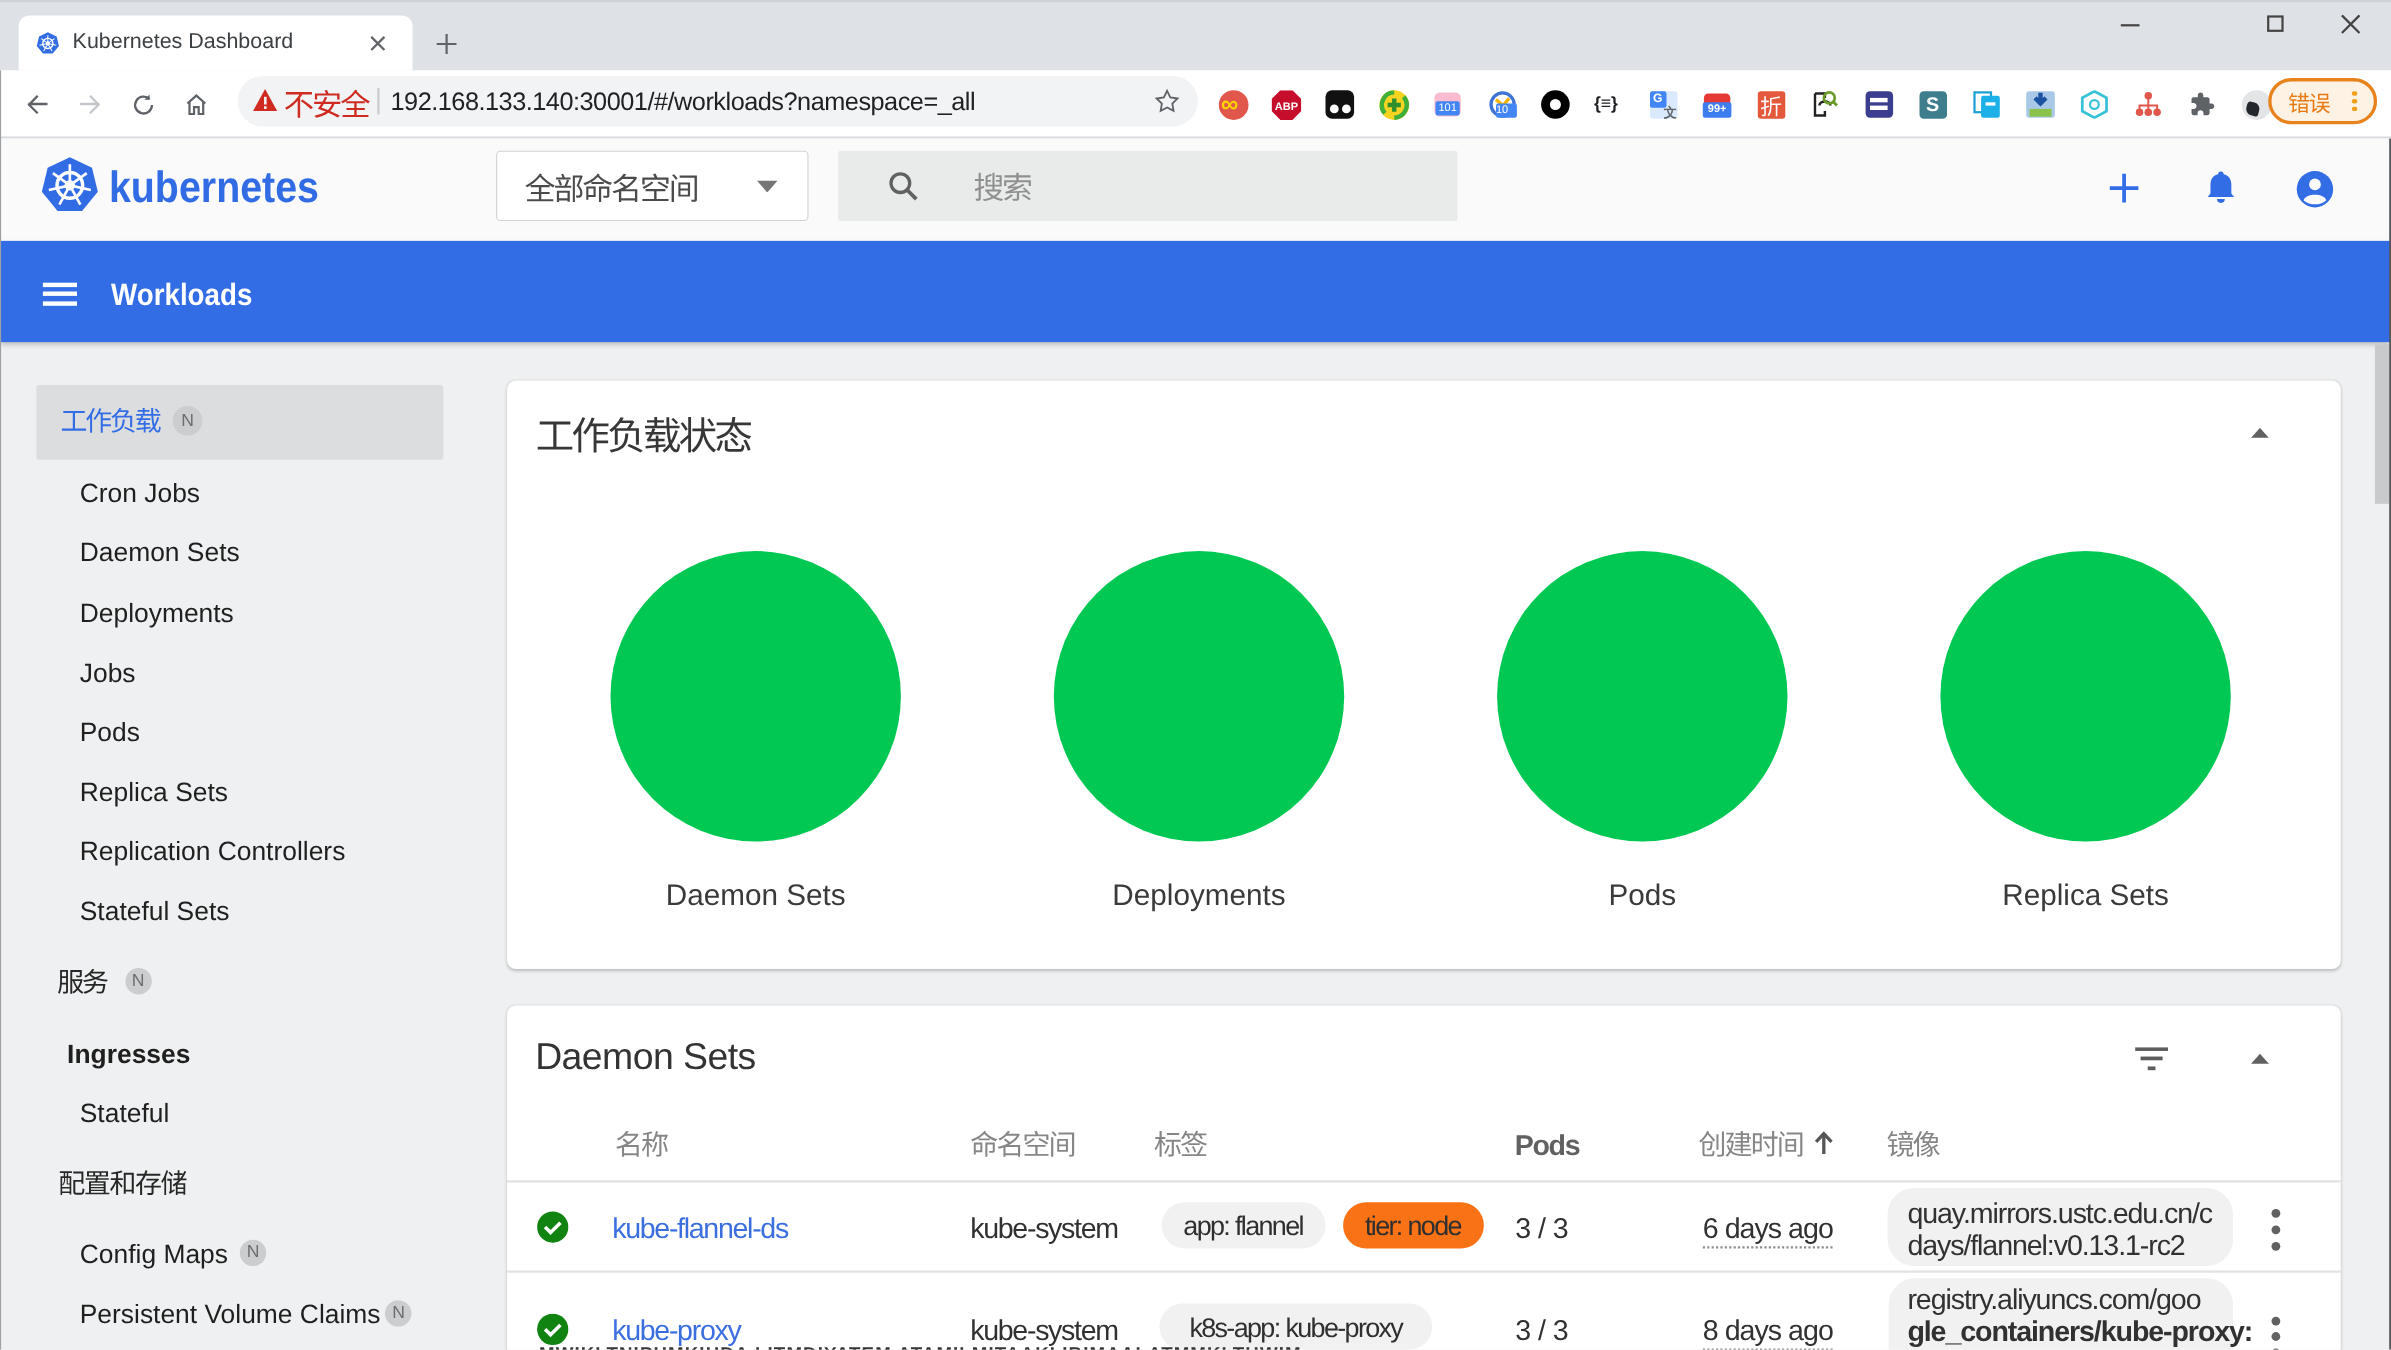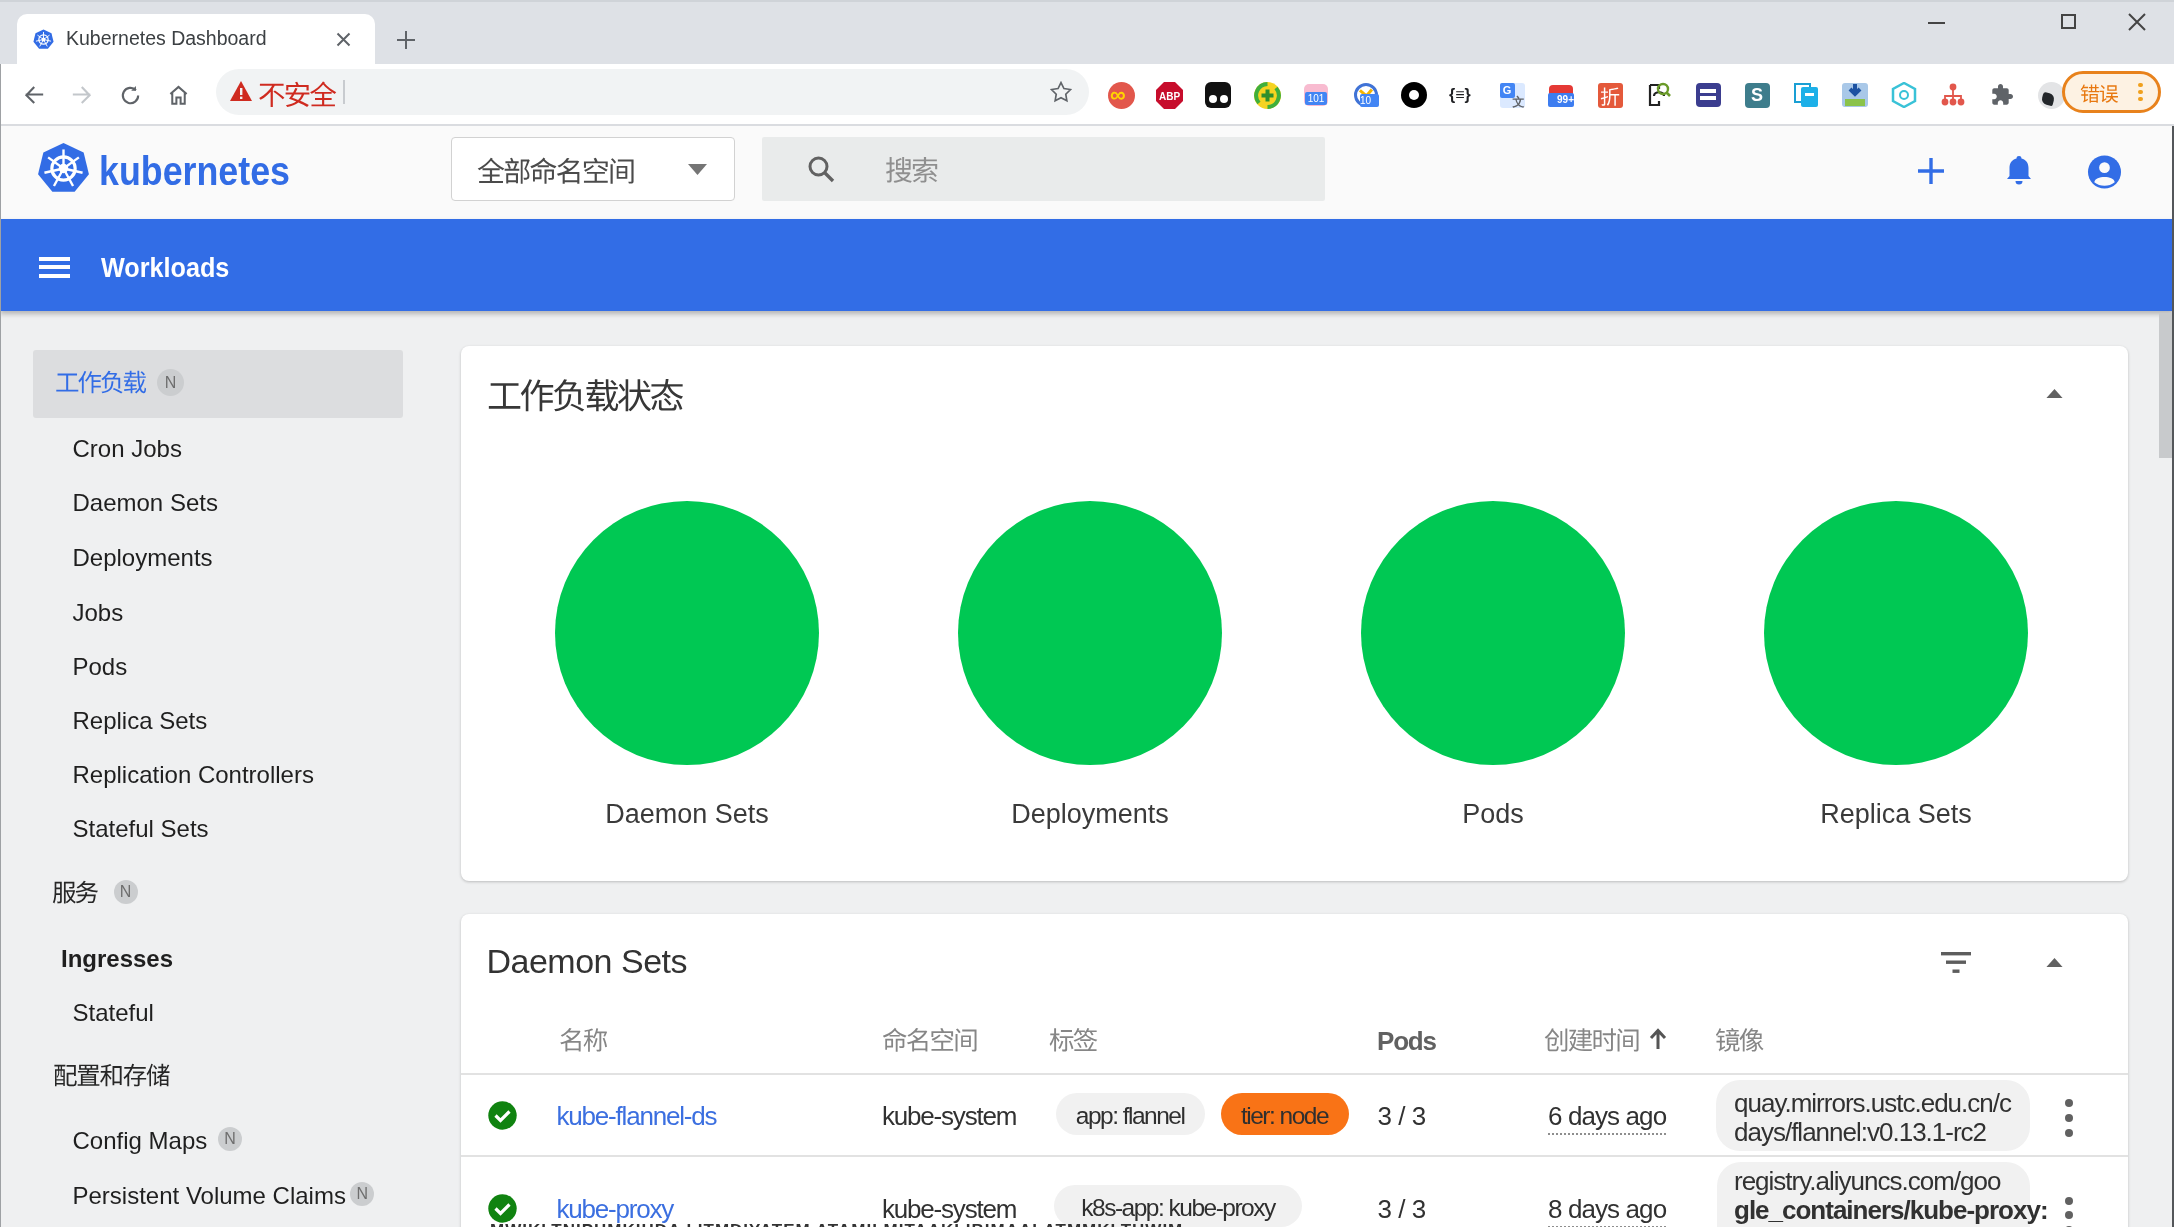--- a/index.html
+++ b/index.html
@@ -55,20 +55,21 @@
 <div class="abs" style="left:216px;top:69px;width:873px;height:46px;background:#f1f3f4;border-radius:23px"></div>
 <svg class="abs" style="left:230px;top:81px" width="22" height="20" viewBox="0 0 22 20">
       <path d="M11 0 L22 20 H0 Z" fill="#cf2b20"></path>
       <rect x="10" y="7" width="2.4" height="7" fill="#f1f3f4"></rect>
       <rect x="10" y="15.6" width="2.4" height="2.4" fill="#f1f3f4"></rect>
     </svg>
 <div style="position:absolute;left:258px;top:73.1px;"><svg width="78.9" height="39.8" viewBox="0 0 78.9 39.8">
         <path fill="#cf2b20" d="M15.3725 18.755C18.645 20.955 22.77 24.2 24.7225 26.3175L26.4 24.722499999999997C24.3375 22.604999999999997 20.1575 19.525 16.9125 17.435ZM1.8975 10.724999999999998V12.842499999999998H14.135C11.4125 17.544999999999998 6.6825 22.1925 1.21 24.8875C1.65 25.354999999999997 2.2825 26.18 2.6125 26.7025C6.435 24.695 9.845 21.862499999999997 12.6225 18.6725V34.045H14.85V15.84C15.565 14.877499999999998 16.1975 13.86 16.775 12.842499999999998H25.6025V10.724999999999998Z M37.085 9.267499999999998C37.525 10.092499999999998 37.9925 11.11 38.3775 11.962499999999999H28.2575V17.544999999999998H30.32V13.915H48.4975V17.544999999999998H50.67V11.962499999999999H40.7975C40.385 11.055 39.725 9.735 39.2025 8.744999999999997ZM43.739999999999995 21.505C42.8875 23.732499999999998 41.6775 25.52 40.11 27.005C38.129999999999995 26.2075 36.1225 25.4925 34.225 24.86C34.9125 23.869999999999997 35.655 22.714999999999996 36.3975 21.505ZM33.9225 21.505C32.9325 23.099999999999998 31.8875 24.584999999999997 31.0075 25.7675C33.29 26.537499999999998 35.7925 27.445 38.24 28.4625C35.5725 30.25 32.135 31.404999999999998 27.955 32.1475C28.395 32.5875 29.0275 33.5225 29.275 34.0175C33.7575 33.055 37.4975 31.625 40.44 29.397499999999997C43.905 30.91 47.095 32.5325 49.129999999999995 33.9075L50.835 32.12C48.7175 30.772499999999997 45.582499999999996 29.259999999999998 42.1725 27.83C43.849999999999994 26.1525 45.1425 24.0625 46.105000000000004 21.505H51.412499999999994V19.5525H37.525C38.2675 18.1775 38.955 16.8025 39.504999999999995 15.509999999999998L37.2775 15.069999999999997C36.7275 16.472499999999997 35.93 18.0125 35.0775 19.5525H27.5975V21.505Z M64.9575 8.497499999999999C62.18 12.869999999999997 57.1475 16.912499999999998 52.115 19.195C52.637499999999996 19.634999999999998 53.2425 20.322499999999998 53.545 20.8725C54.644999999999996 20.322499999999998 55.745 19.689999999999998 56.817499999999995 19.002499999999998V20.79H64.0775V25.08H56.9825V26.9225H64.0775V31.459999999999997H53.489999999999995V33.33H76.94749999999999V31.459999999999997H66.2225V26.9225H73.6475V25.08H66.2225V20.79H73.6475V18.974999999999998C74.6925 19.689999999999998 75.7375 20.349999999999998 76.8375 20.982499999999998C77.14 20.377499999999998 77.745 19.662499999999998 78.2675 19.25C73.785 16.884999999999998 69.715 14.024999999999999 66.30499999999999 10.064999999999998L66.7725 9.349999999999998ZM56.9 18.947499999999998C60.0075 16.939999999999998 62.894999999999996 14.382499999999997 65.15 11.577499999999997C67.7625 14.575 70.53999999999999 16.884999999999998 73.5925 18.947499999999998Z"></path>
       </svg></div>
 <div class="abs" style="left:343px;top:80px;width:2px;height:24px;background:#c8cbcf"></div>
+<div style="position:absolute;left:355px;top:81px;font-size:23px;line-height:23px;color:#202124;font-weight:400;white-space:nowrap;letter-spacing:-0.45px">192.168.133.140:30001/#/workloads?namespace=_all</div>
 <svg class="abs" style="left:1050px;top:81px" width="22" height="22" viewBox="0 0 24 24">
       <path d="M12 1.7 L15.2 8.3 L22.4 9.3 L17.2 14.4 L18.4 21.6 L12 18.2 L5.6 21.6 L6.8 14.4 L1.6 9.3 L8.8 8.3 Z" fill="none" stroke="#5f6368" stroke-width="1.8"></path>
     </svg>
 <div class="abs" style="left:1107.5px;top:81.5px;width:27px;height:27px;background:#e2574c;border-radius:50%"></div>
 <div class="abs" style="left:1110px;top:84px;font-size:22px;font-weight:700;color:#ffd400;line-height:22px">∞</div>
 <svg class="abs" style="left:1156.0px;top:81.5px" width="27" height="27" viewBox="0 0 27 27">
       <polygon points="8,0 19,0 27,8 27,19 19,27 8,27 0,19 0,8" fill="#c70d2c"></polygon>
       <text x="13.5" y="18" font-family="Liberation Sans" font-size="10" font-weight="bold" fill="#fff" text-anchor="middle">ABP</text>
     </svg>
 <div class="abs" style="left:1205.0px;top:82.0px;width:26px;height:26px;background:#111;border-radius:6px"></div>
@@ -85,21 +86,21 @@
 <div class="abs" style="left:1354.0px;top:83.0px;width:24px;height:24px;border:3px solid #4073d6;border-radius:50%;background:#fff"></div>
 <div class="abs" style="left:1361.0px;top:86px;width:10px;height:10px;border-right:3px solid #f4b400;border-bottom:3px solid #f4b400;transform:rotate(40deg)"></div>
 <div class="abs" style="left:1360.0px;top:94px;width:19px;height:13px;background:#4285f4;border-radius:2px;color:#fff;font-size:10px;text-align:left;line-height:13px">10</div>
 <div class="abs" style="left:1401.0px;top:82.0px;width:26px;height:26px;background:#000;border-radius:50%"></div>
 <div class="abs" style="left:1409.0px;top:90px;width:10px;height:10px;background:#fff;border-radius:50%"></div>
 <div style="position:absolute;left:1449px;top:87px;font-size:16px;line-height:16px;color:#202124;font-weight:700;white-space:nowrap;">{≡}</div>
 <div class="abs" style="left:1499.5px;top:82.5px;width:25px;height:25px;background:#dbe9ff;border-radius:3px"></div>
 <div class="abs" style="left:1499.5px;top:82.5px;width:15px;height:15px;background:#4285f4;border-radius:2px;color:#fff;font-size:11px;font-weight:700;text-align:center;line-height:15px">G</div>
 <div class="abs" style="left:1512.5px;top:93.5px;width:0;height:0;color:#5f6368;font-size:12px;font-weight:700">文</div>
 <div class="abs" style="left:1549.0px;top:85.0px;width:24px;height:20px;background:#e53935;border-radius:4px 4px 2px 2px"></div>
-<div class="abs" style="left:1548.0px;top:93px;width:26px;height:14px;background:#3d7df0;border-radius:2px;color:#fff;font-size:10px;font-weight:700;text-align:right;line-height:14px">99+</div>
+<div class="abs" style="left:1548.0px;top:93px;width:26px;height:14px;background:#3d7df0;border-radius:2px;color:#fff;font-size:10px;font-weight:700;text-align:center;line-height:14px">99+</div>
 <div class="abs" style="left:1597.5px;top:82.5px;width:25px;height:25px;background:#e4593b;border-radius:3px"></div>
 <div class="abs" style="left:1600.0px;top:80.5px"><svg width="20.0" height="29.0" viewBox="0 0 20.0 29.0">
         <path fill="#ffffff" d="M9.08 8.18V14.499999999999998C9.08 17.64 8.84 20.939999999999998 6.86 23.779999999999998C7.26 24.04 7.78 24.439999999999998 8.06 24.759999999999998C10.22 21.68 10.56 18.16 10.56 14.479999999999999H14.34V24.68H15.82V14.479999999999999H19.2V13.059999999999999H10.56V9.299999999999999C13.3 8.959999999999999 16.36 8.459999999999999 18.46 7.84L17.54 6.559999999999999C15.5 7.219999999999999 12.02 7.8199999999999985 9.08 8.18ZM3.86 6.399999999999999V10.44H1.04V11.86H3.86V16.16L0.76 17.0L1.2 18.46L3.86 17.66V22.96C3.86 23.22 3.74 23.3 3.48 23.32C3.22 23.32 2.38 23.34 1.48 23.3C1.68 23.68 1.8800000000000001 24.3 1.94 24.7C3.2800000000000002 24.7 4.08 24.66 4.62 24.419999999999998C5.14 24.18 5.32 23.779999999999998 5.32 22.939999999999998V17.22L8.16 16.36L7.96 14.959999999999999L5.32 15.739999999999998V11.86H8.02V10.44H5.32V6.399999999999999Z"></path>
       </svg></div>
 <svg class="abs" style="left:1646.0px;top:82px" width="26" height="26" viewBox="0 0 26 26">
       <path d="M4 3 H13 V7 M13 19 V23 H4 V3" fill="none" stroke="#222" stroke-width="2.2"></path>
       <path d="M8 14 C8 9 18 9 18 14" fill="none" stroke="#222" stroke-width="2.2"></path>
       <circle cx="17" cy="7" r="5" fill="none" stroke="#6a9a28" stroke-width="2.4"></circle>
       <path d="M20.5 10.5 L24 14" stroke="#6a9a28" stroke-width="2.6"></path>
     </svg>

